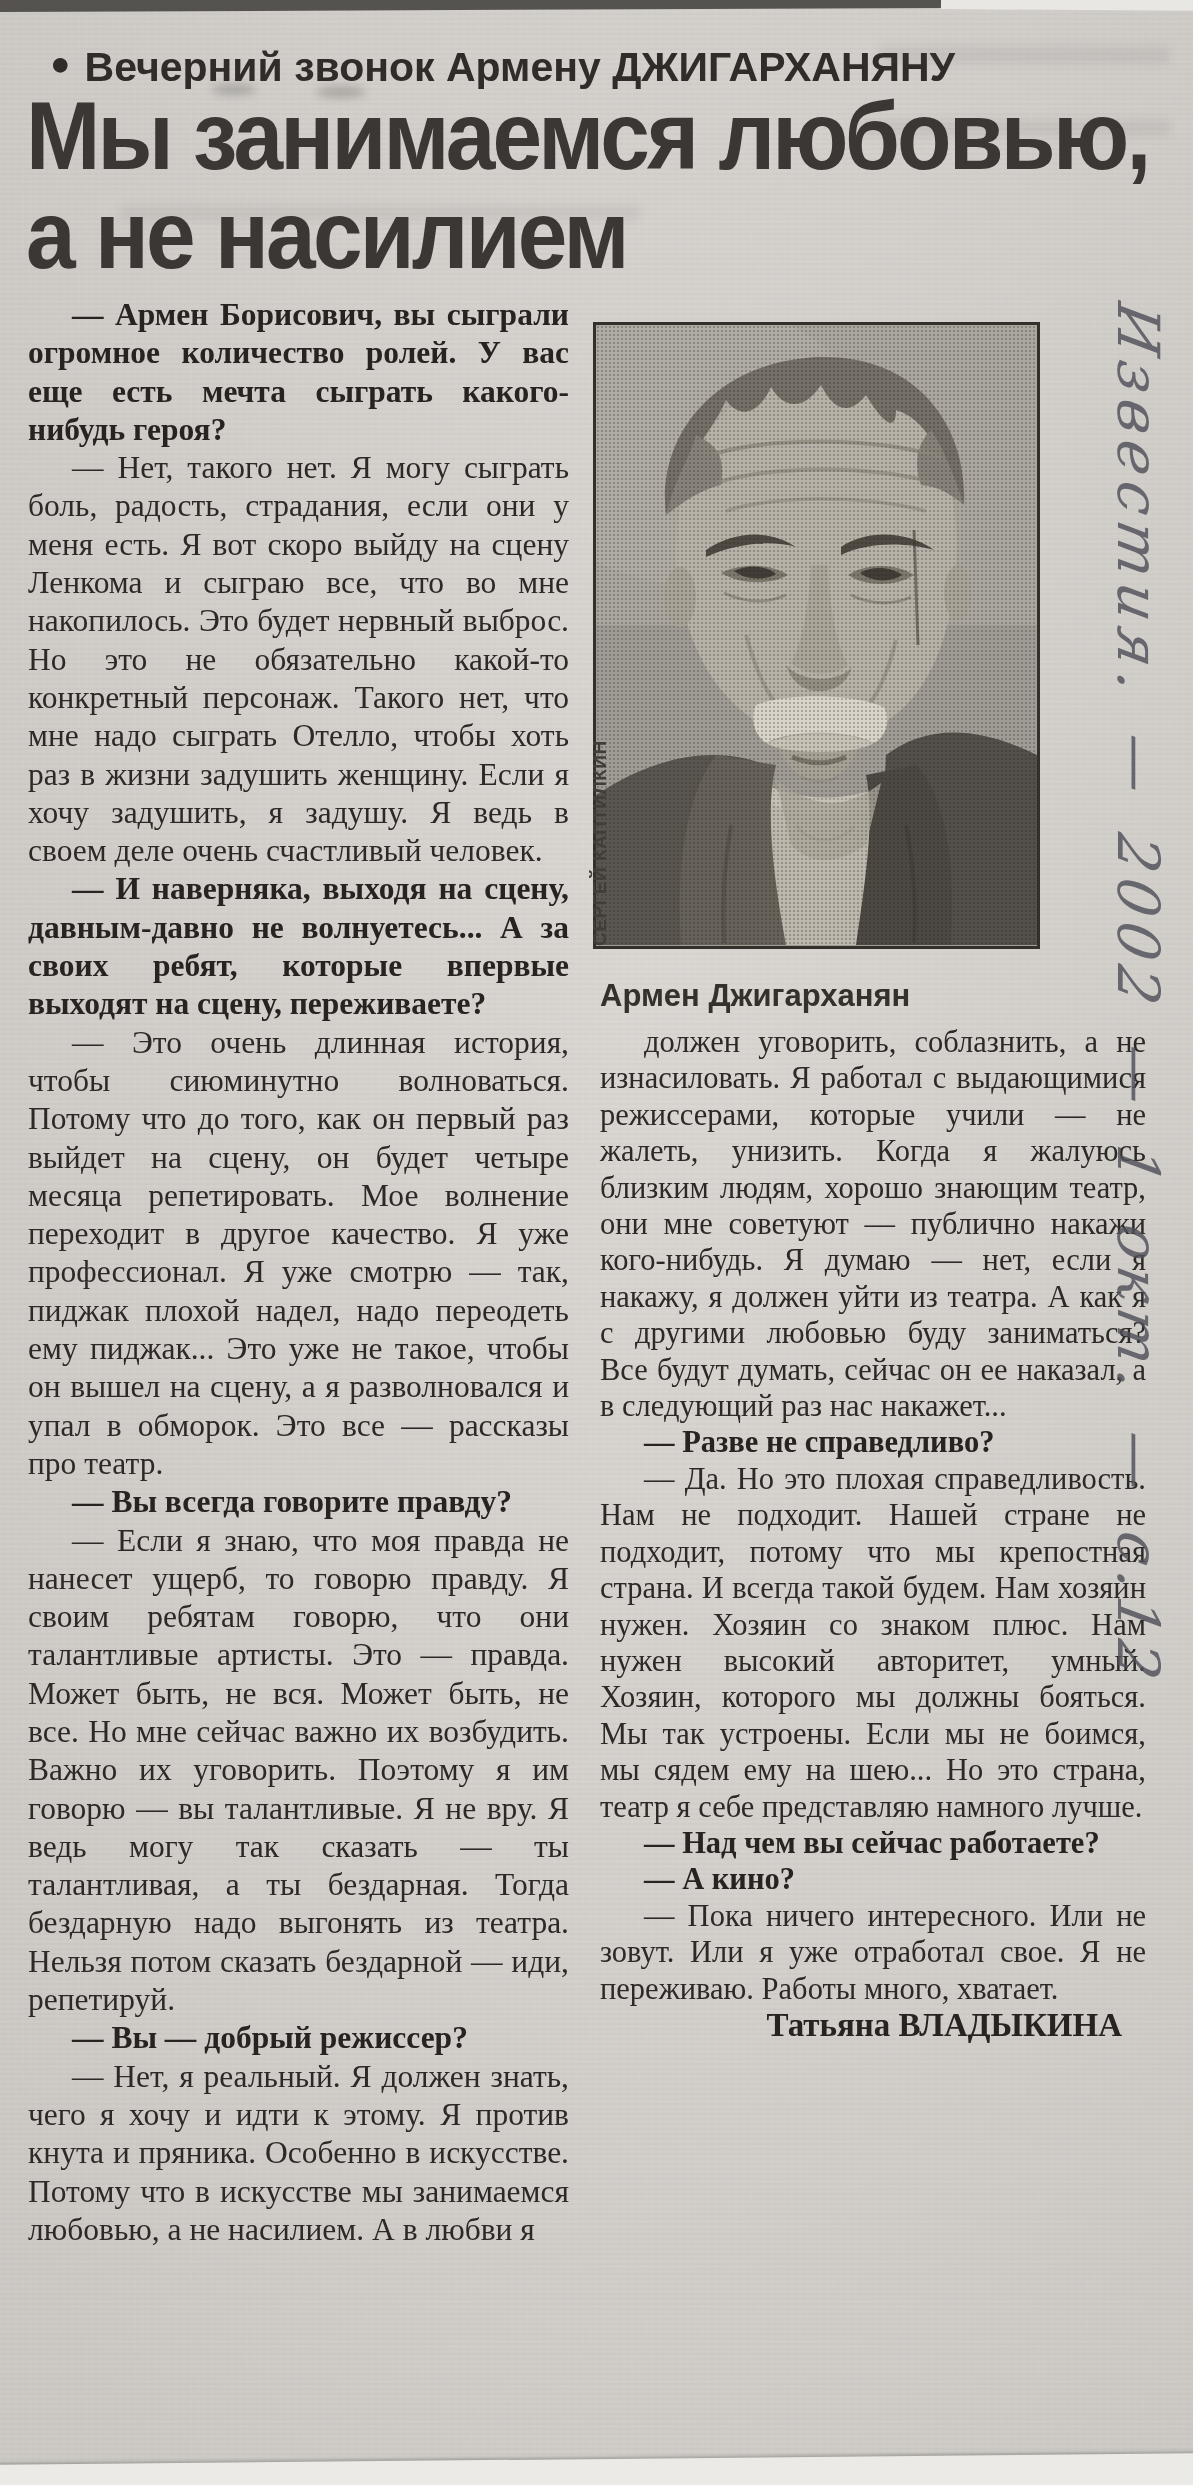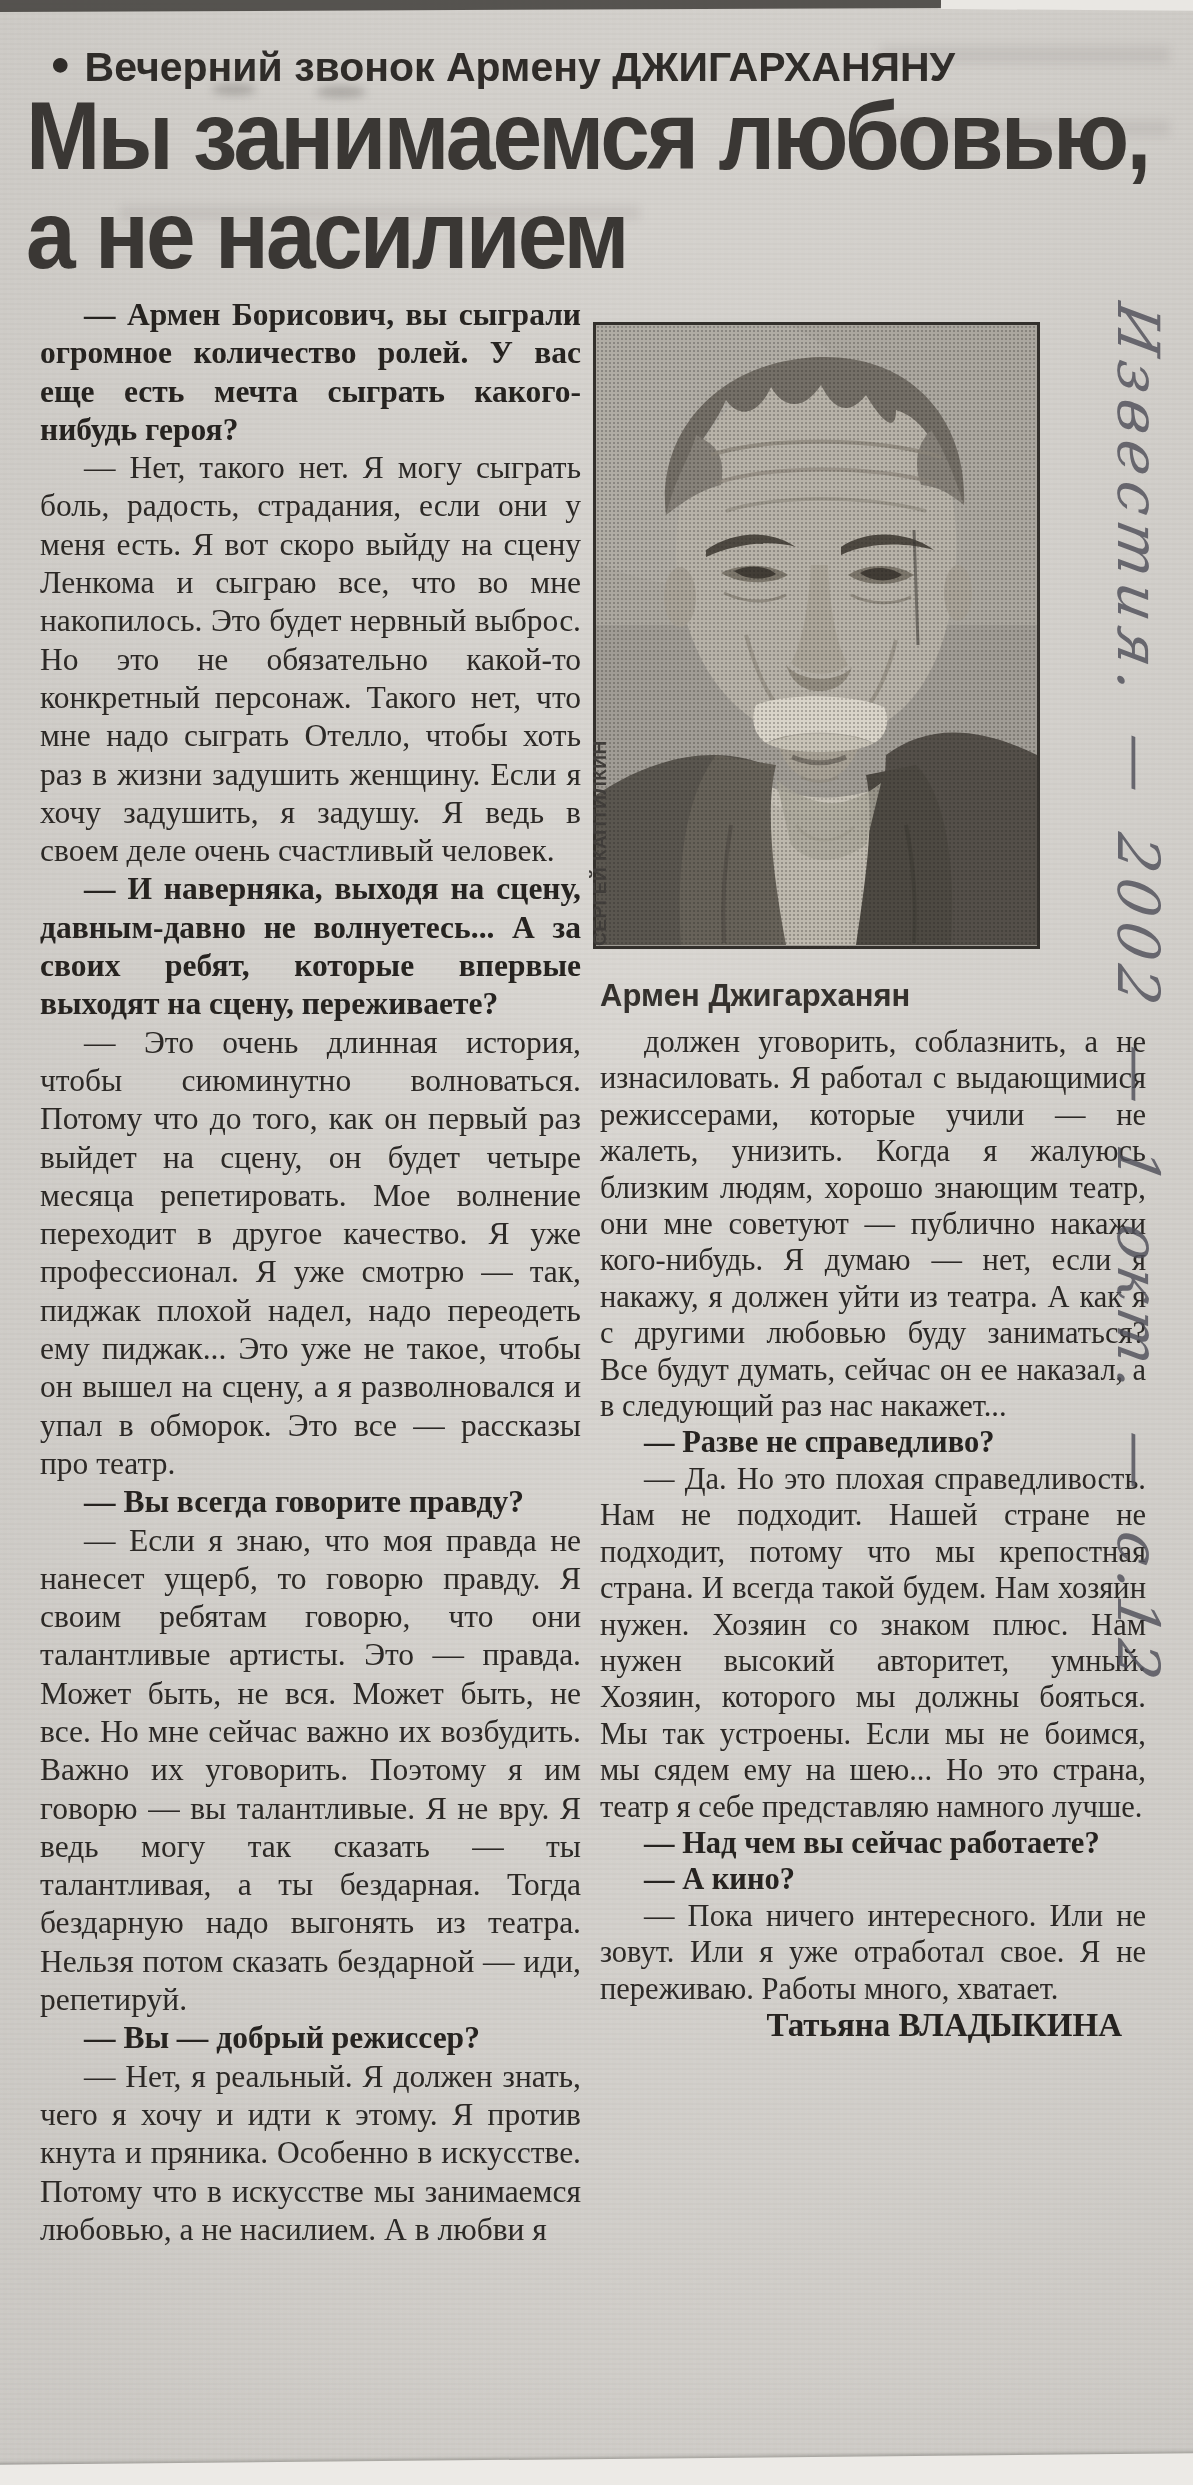--- a/index.html
+++ b/index.html
@@ -49,21 +49,21 @@
     font-size:96px;line-height:99px;letter-spacing:-3px;
   }
   .headline .hl{display:block;transform:scaleX(.93);transform-origin:left center;white-space:nowrap;}
 
   .col{
     position:absolute;color:#2c2926;
     text-align:justify;
   }
   .col p{margin:0;text-indent:44px;}
   .col p.q{font-weight:bold;color:#262320;}
-  .col1{left:40px;top:296px;width:541px;font-size:31.5px;line-height:38.3px;}
+  .col1{left:28px;top:296px;width:541px;font-size:31.5px;line-height:38.3px;}
   .col2{left:600px;top:1012px;width:546px;font-size:30.5px;line-height:36.4px;margin-top:12px;}
 
   .byline{
     margin-top:10px;text-indent:0 !important;
     font-weight:bold;text-align:right;padding-right:24px;
     font-size:33px;color:#262320;font-family:Liberation Serif, serif;
   }
 
   .photo-frame{
     position:absolute;left:593px;top:322px;width:447px;height:627px;

